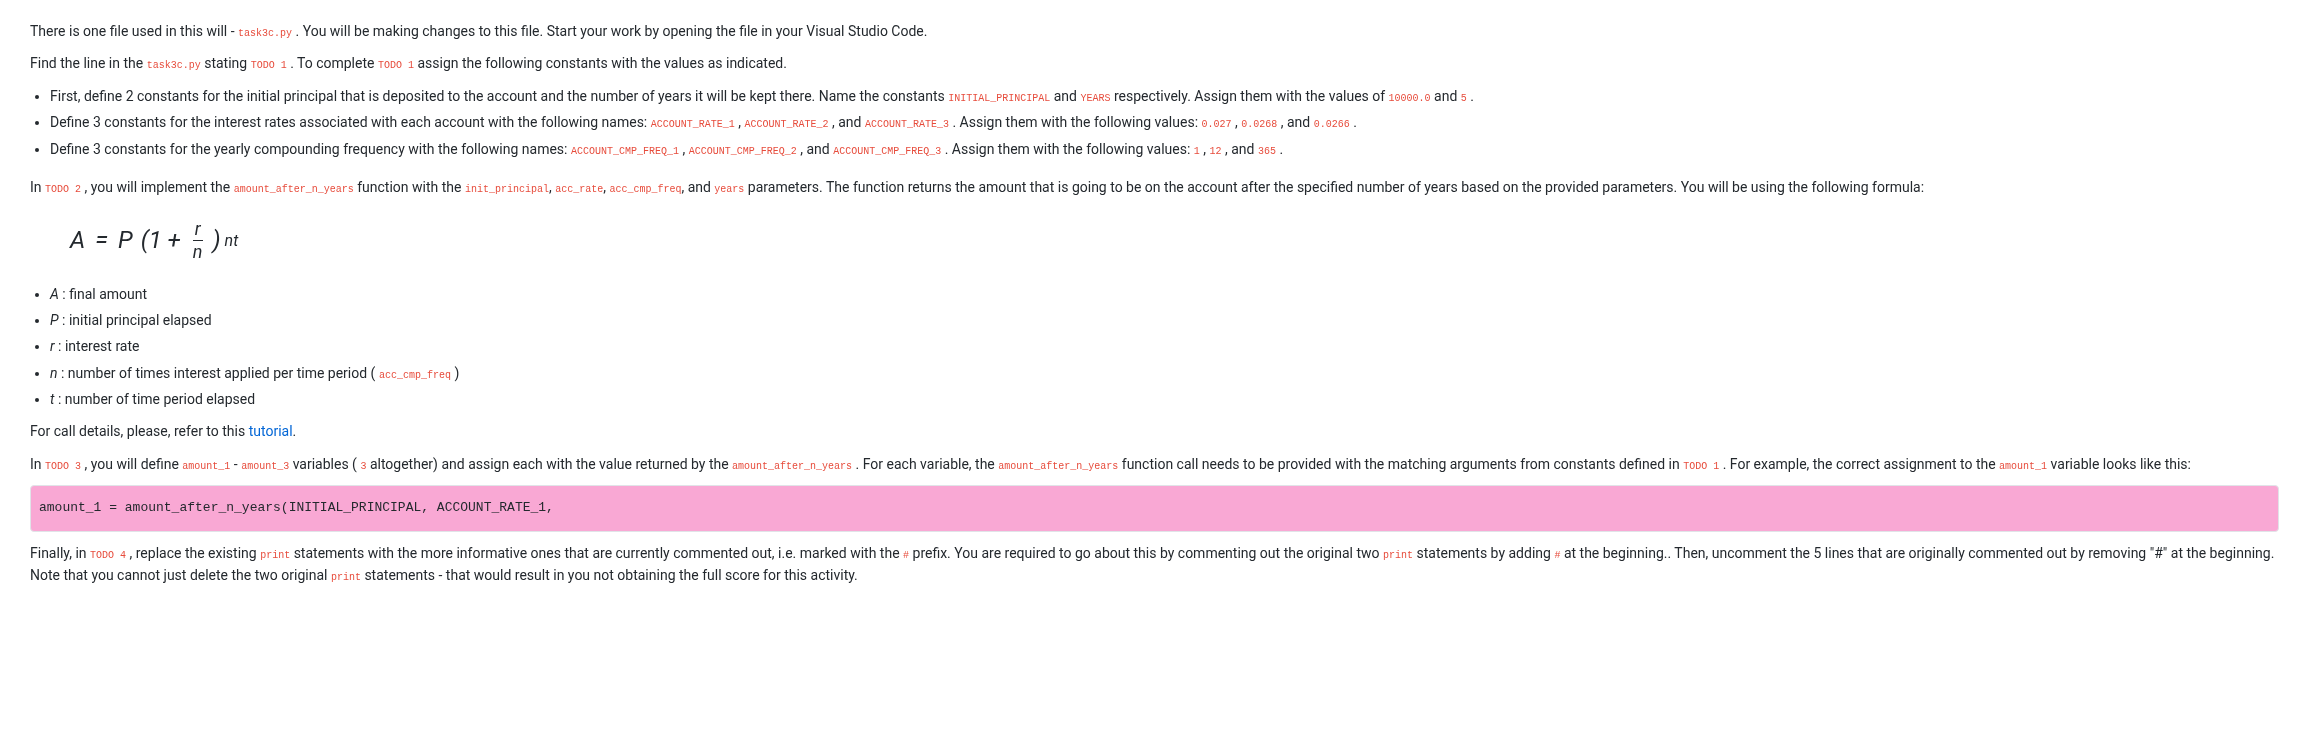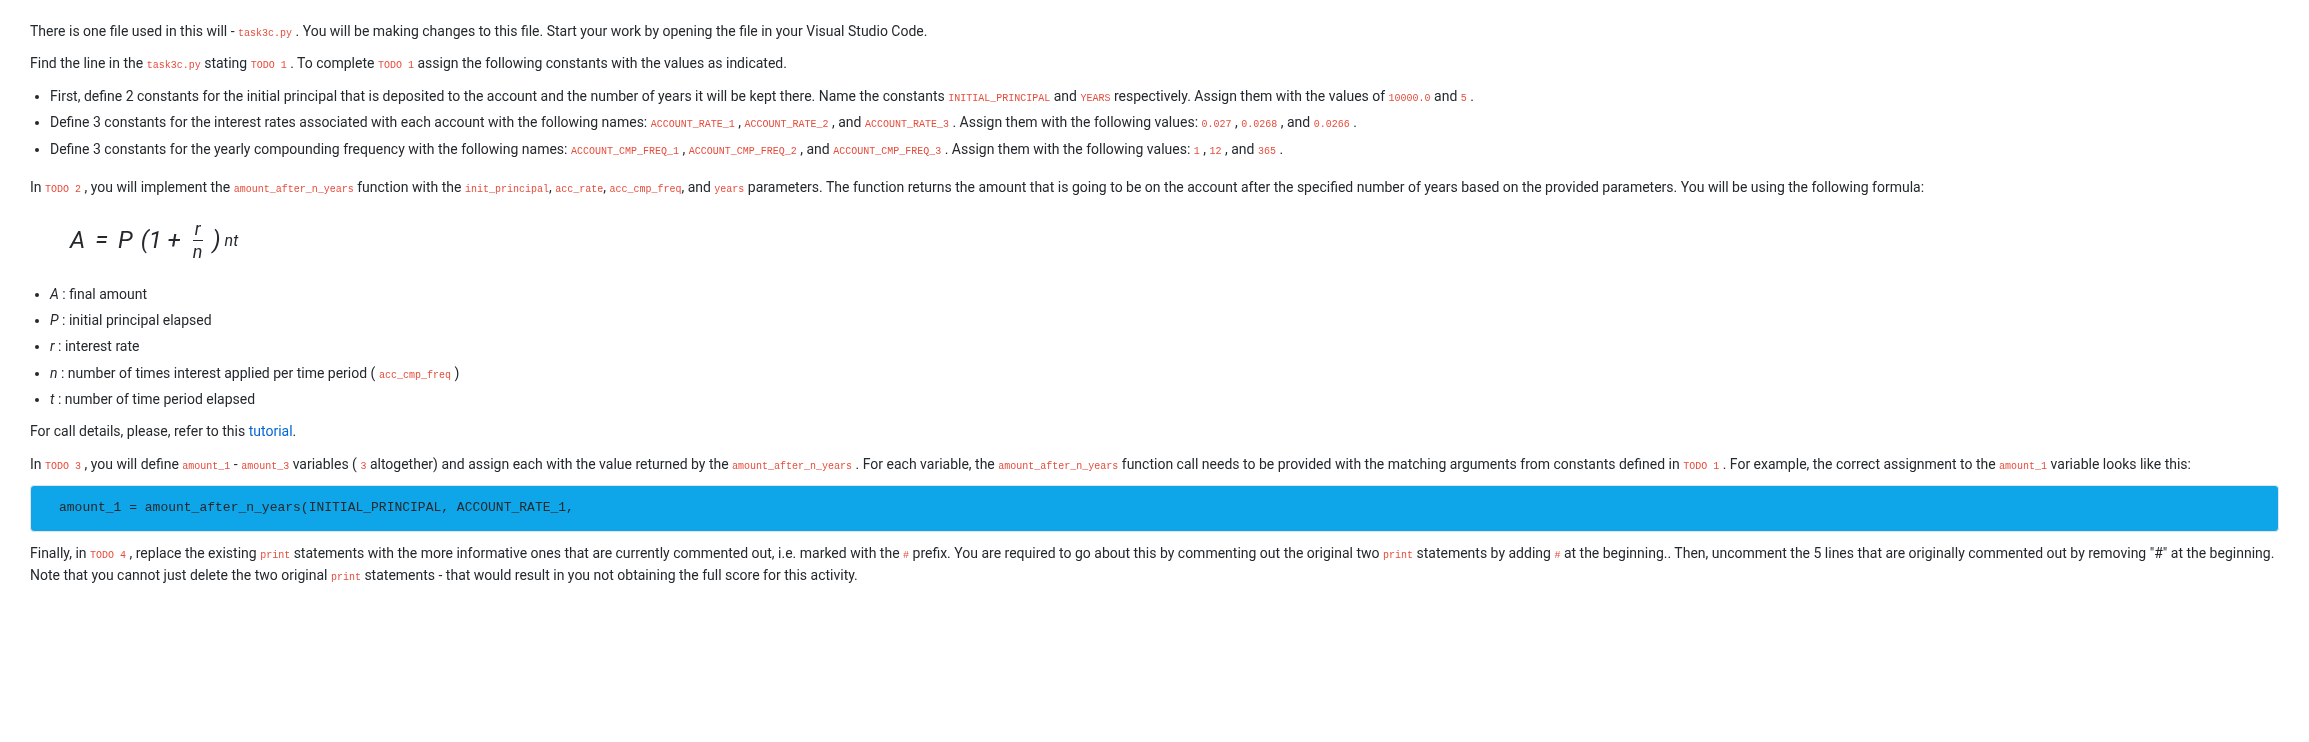--- a/index.html
+++ b/index.html
@@ -60,24 +60,24 @@
       padding: 0 2px;
       line-height: 1.2;
     }
 
     .superscript {
       vertical-align: super;
       font-size: 16px;
     }
 
     .code-block {
-      background: #0ea5e9;
+      background: #f9a8d4;
       border: 1px solid #e1e4e8;
       border-radius: 4px;
-      padding: 12px 28px;
+      padding: 12px 8px;
       margin: 10px 0;
       font-family: 'SFMono-Regular', Consolas, 'Liberation Mono', Menlo, monospace;
       font-size: 13px;
       color: #24292e;
     }
 
     .tutorial-link {
       color: #0366d6;
       cursor: pointer;
     }

